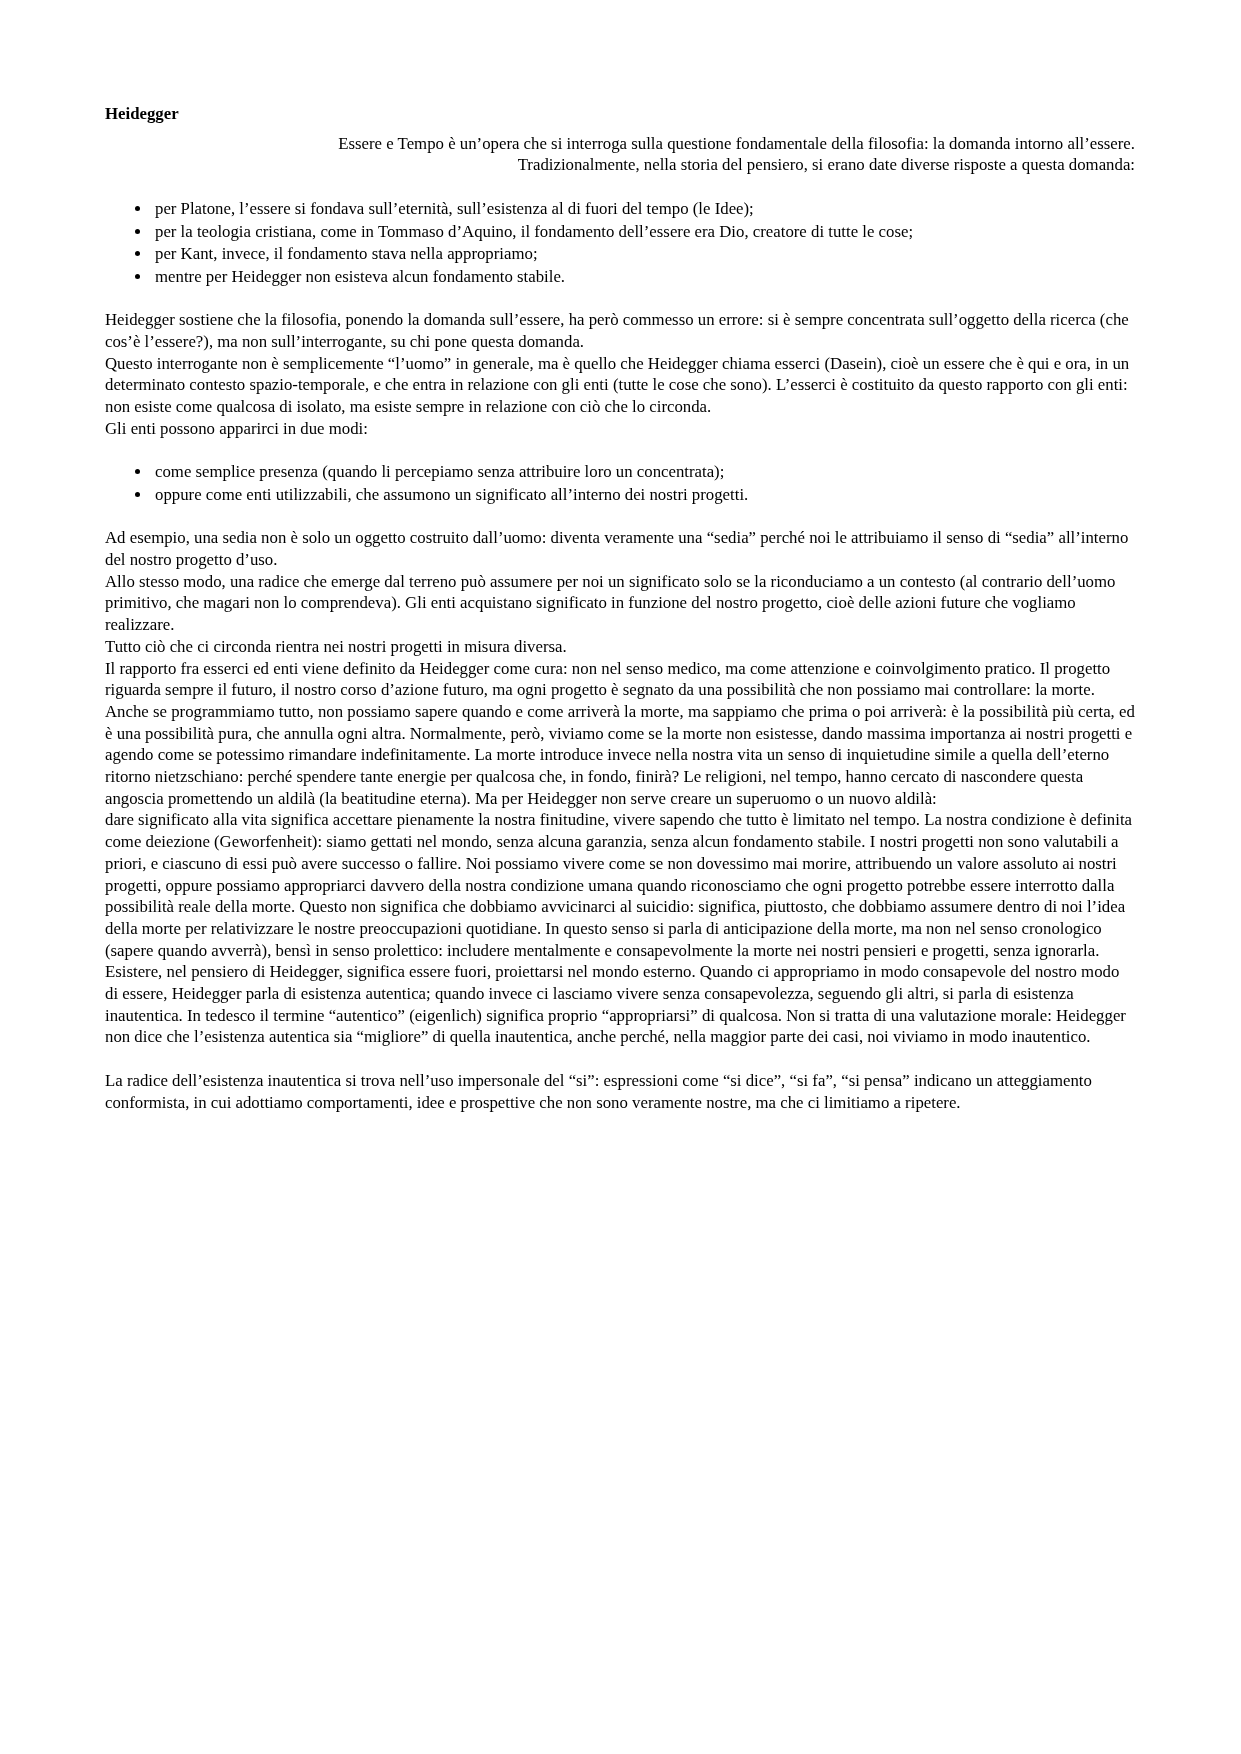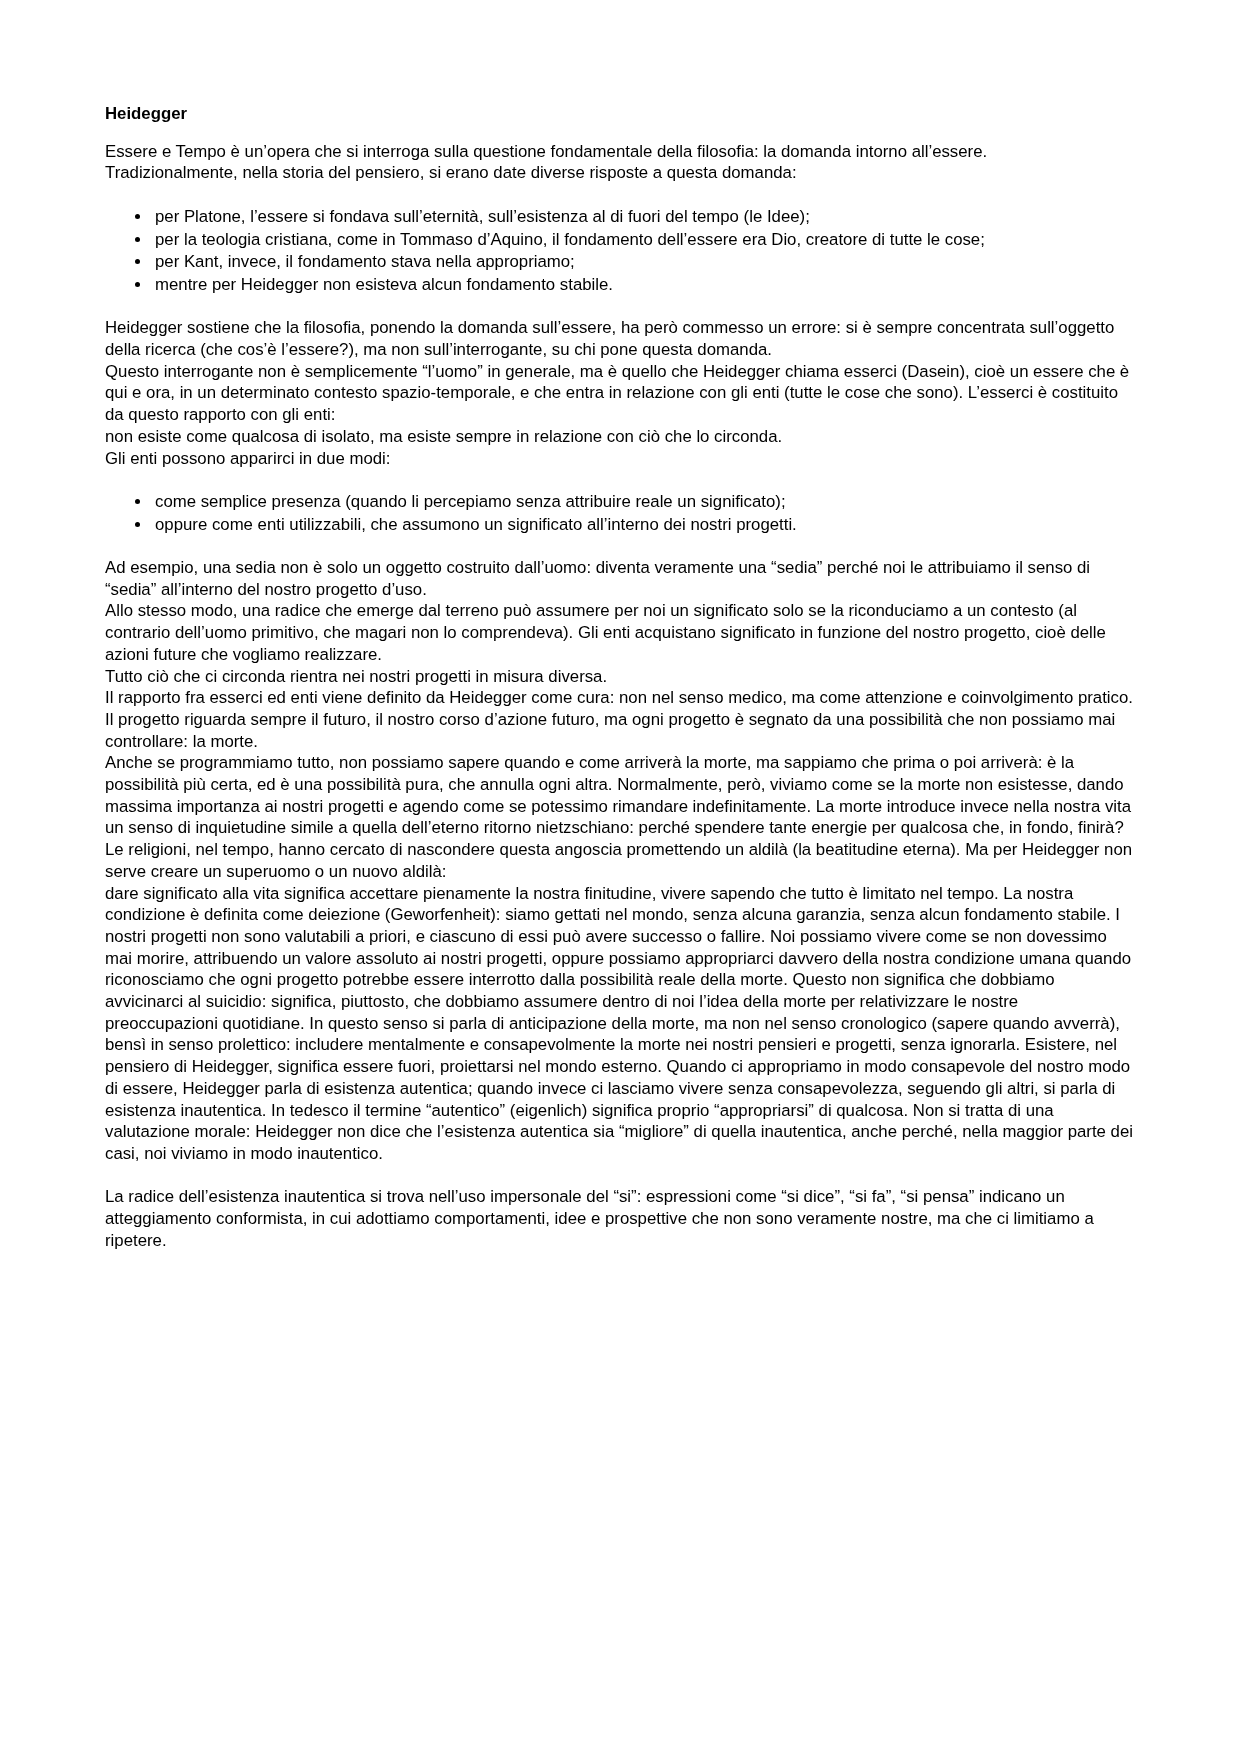--- a/index.html
+++ b/index.html
@@ -11,37 +11,38 @@
     width: 1241px;
   }
   .page {
     position: relative;
     width: 1241px;
     min-height: 1754px;
     box-sizing: border-box;
     background: #ffffff;
     color: #000000;
     padding: 103px 106px 40px 105px;
-    font-family: Liberation Sans, sans-serif;
+    font-family: Liberation Serif, serif;
     font-size: 16.8px;
     line-height: 21.7px;
     text-align: left;
   }
   .doc-title {
     font-size: 16.8px;
     line-height: 21.7px;
     font-weight: bold;
     margin: 0;
   }
   .doc-p {
     margin: 0 0 21.7px 0;
     white-space: pre-wrap;
   }
   .doc-p:first-of-type {
-    margin-top: 16px;
+    margin-top: 8px;
+    text-align: right;
   }
   .doc-list {
     margin: 0 0 21.7px 0;
     padding: 0 0 0 46px;
     list-style: disc outside;
   }
   .doc-li {
     margin: 1px;
     padding-left: 3px;
   }
@@ -58,21 +59,21 @@
         <li class="doc-li">per Platone, l’essere si fondava sull’eternità, sull’esistenza al di fuori del tempo (le Idee);</li>
         <li class="doc-li">per la teologia cristiana, come in Tommaso d’Aquino, il fondamento dell’essere era Dio, creatore di tutte le cose;</li>
         <li class="doc-li">per Kant, invece, il fondamento stava nella appropriamo;</li>
         <li class="doc-li">mentre per Heidegger non esisteva alcun fondamento stabile.</li>
       </ul>
       <p class="doc-p">Heidegger sostiene che la filosofia, ponendo la domanda sull’essere, ha però commesso un errore: si è sempre concentrata sull’oggetto della ricerca (che cos’è l’essere?), ma non sull’interrogante, su chi pone questa domanda.
 Questo interrogante non è semplicemente “l’uomo” in generale, ma è quello che Heidegger chiama esserci (Dasein), cioè un essere che è qui e ora, in un determinato contesto spazio-temporale, e che entra in relazione con gli enti (tutte le cose che sono). L’esserci è costituito da questo rapporto con gli enti:
 non esiste come qualcosa di isolato, ma esiste sempre in relazione con ciò che lo circonda.
 Gli enti possono apparirci in due modi:</p>
       <ul class="doc-list">
-        <li class="doc-li">come semplice presenza (quando li percepiamo senza attribuire reale un significato);</li>
+        <li class="doc-li">come semplice presenza (quando li percepiamo senza attribuire loro un concentrata);</li>
         <li class="doc-li">oppure come enti utilizzabili, che assumono un significato all’interno dei nostri progetti.</li>
       </ul>
       <p class="doc-p">Ad esempio, una sedia non è solo un oggetto costruito dall’uomo: diventa veramente una “sedia” perché noi le attribuiamo il senso di “sedia” all’interno del nostro progetto d’uso.
 Allo stesso modo, una radice che emerge dal terreno può assumere per noi un significato solo se la riconduciamo a un contesto (al contrario dell’uomo primitivo, che magari non lo comprendeva). Gli enti acquistano significato in funzione del nostro progetto, cioè delle azioni future che vogliamo realizzare.
 Tutto ciò che ci circonda rientra nei nostri progetti in misura diversa.
 Il rapporto fra esserci ed enti viene definito da Heidegger come cura: non nel senso medico, ma come attenzione e coinvolgimento pratico. Il progetto riguarda sempre il futuro, il nostro corso d’azione futuro, ma ogni progetto è segnato da una possibilità che non possiamo mai controllare: la morte.
 Anche se programmiamo tutto, non possiamo sapere quando e come arriverà la morte, ma sappiamo che prima o poi arriverà: è la possibilità più certa, ed è una possibilità pura, che annulla ogni altra. Normalmente, però, viviamo come se la morte non esistesse, dando massima importanza ai nostri progetti e agendo come se potessimo rimandare indefinitamente. La morte introduce invece nella nostra vita un senso di inquietudine simile a quella dell’eterno ritorno nietzschiano: perché spendere tante energie per qualcosa che, in fondo, finirà? Le religioni, nel tempo, hanno cercato di nascondere questa angoscia promettendo un aldilà (la beatitudine eterna). Ma per Heidegger non serve creare un superuomo o un nuovo aldilà:
 dare significato alla vita significa accettare pienamente la nostra finitudine, vivere sapendo che tutto è limitato nel tempo. La nostra condizione è definita come deiezione (Geworfenheit): siamo gettati nel mondo, senza alcuna garanzia, senza alcun fondamento stabile. I nostri progetti non sono valutabili a priori, e ciascuno di essi può avere successo o fallire. Noi possiamo vivere come se non dovessimo mai morire, attribuendo un valore assoluto ai nostri progetti, oppure possiamo appropriarci davvero della nostra condizione umana quando riconosciamo che ogni progetto potrebbe essere interrotto dalla possibilità reale della morte. Questo non significa che dobbiamo avvicinarci al suicidio: significa, piuttosto, che dobbiamo assumere dentro di noi l’idea della morte per relativizzare le nostre preoccupazioni quotidiane. In questo senso si parla di anticipazione della morte, ma non nel senso cronologico (sapere quando avverrà), bensì in senso prolettico: includere mentalmente e consapevolmente la morte nei nostri pensieri e progetti, senza ignorarla. Esistere, nel pensiero di Heidegger, significa essere fuori, proiettarsi nel mondo esterno. Quando ci appropriamo in modo consapevole del nostro modo di essere, Heidegger parla di esistenza autentica; quando invece ci lasciamo vivere senza consapevolezza, seguendo gli altri, si parla di esistenza inautentica. In tedesco il termine “autentico” (eigenlich) significa proprio “appropriarsi” di qualcosa. Non si tratta di una valutazione morale: Heidegger non dice che l’esistenza autentica sia “migliore” di quella inautentica, anche perché, nella maggior parte dei casi, noi viviamo in modo inautentico.</p>
       <p class="doc-p">La radice dell’esistenza inautentica si trova nell’uso impersonale del “si”: espressioni come “si dice”, “si fa”, “si pensa” indicano un atteggiamento conformista, in cui adottiamo comportamenti, idee e prospettive che non sono veramente nostre, ma che ci limitiamo a ripetere.</p>
     </div>

